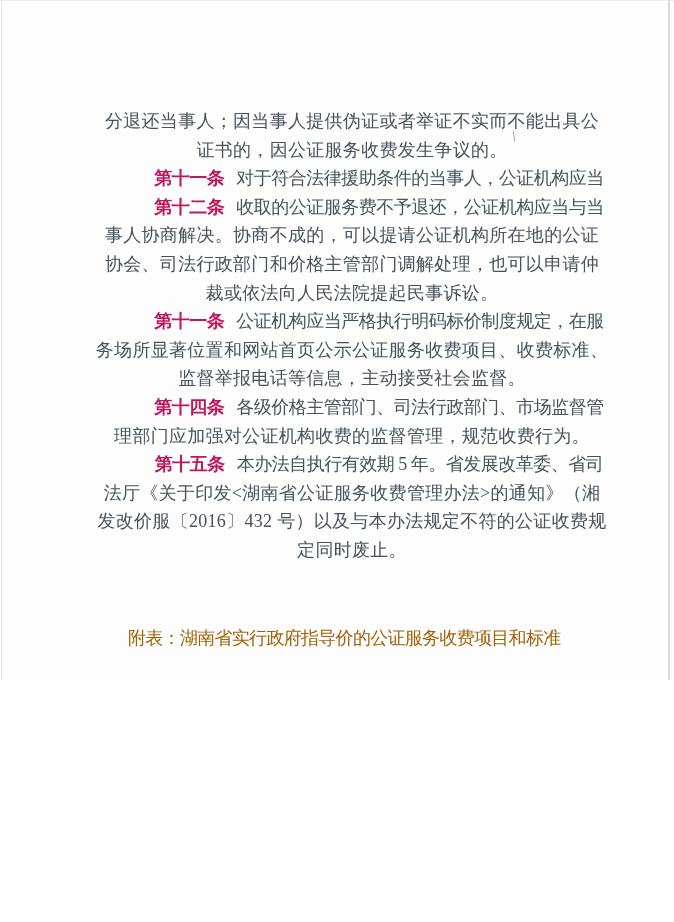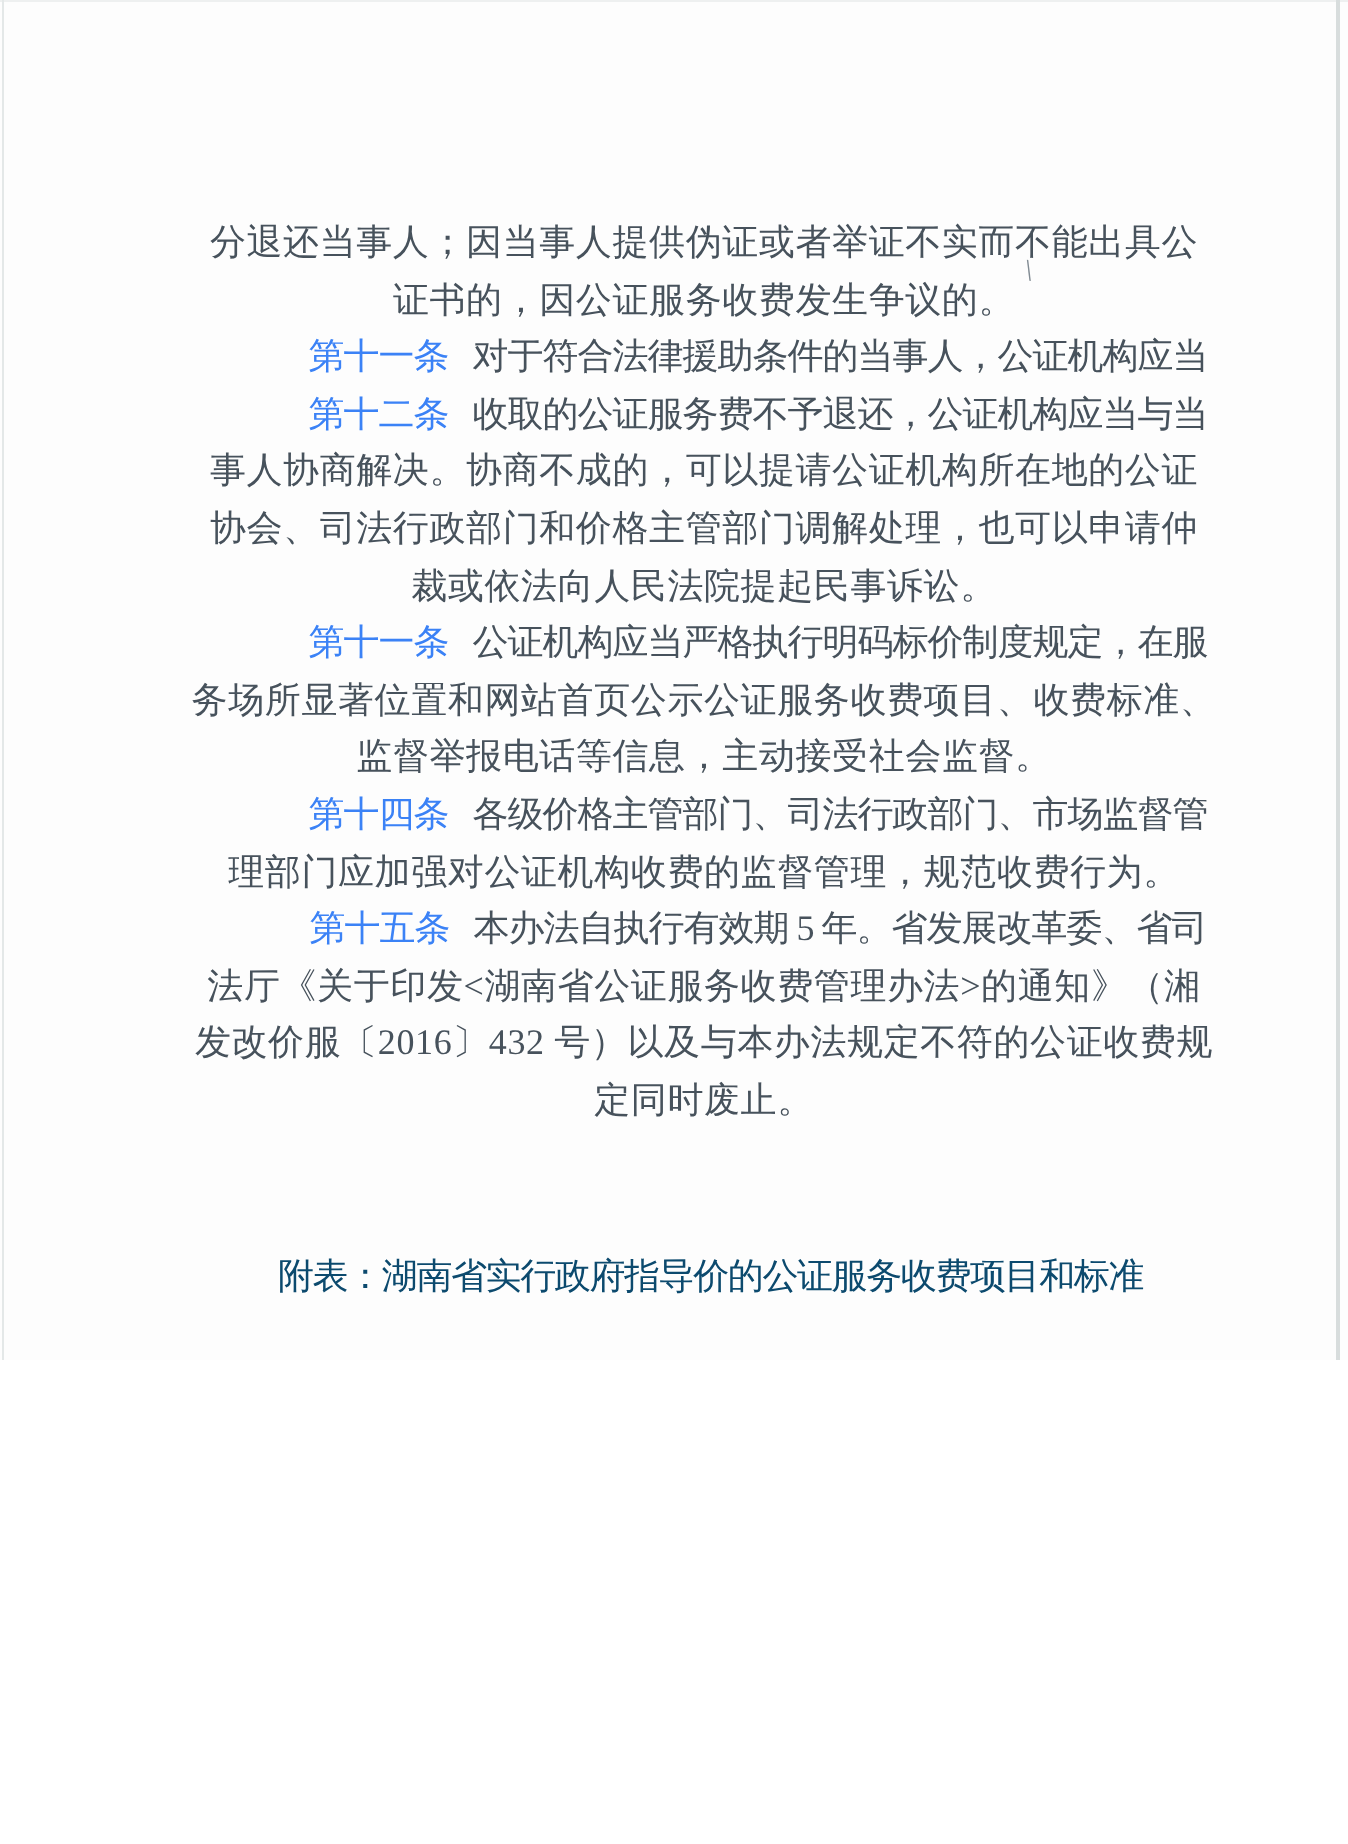--- a/index.html
+++ b/index.html
@@ -27,30 +27,30 @@
     color:#47525c;
   }
   .line{
     height:28.6px;line-height:28.6px;
     font-size:18px;letter-spacing:0.3px;
     white-space:nowrap;
   }
   .line.ind{padding-left:54px;letter-spacing:-0.5px;}
   .article-label{
     font-family:"Liberation Sans","DejaVu Sans",sans-serif;
-    font-weight:400;color:#3b82f6;
+    font-weight:700;color:#be185d;
     margin-right:12px;
   }
   .article-label:empty{display:none;margin:0;}
 
   .appendix-line{
-    position:absolute;left:139px;top:624px;
+    position:absolute;left:128px;top:624px;
     height:28.6px;line-height:28.6px;
     font-size:18px;letter-spacing:-0.7px;
-    color:#0c4a6e;white-space:nowrap;
+    color:#a16207;white-space:nowrap;
   }
 
   .stray-mark{
     position:absolute;left:512px;top:128px;
     font-size:15px;color:#818b93;
     transform:rotate(12deg);
   }
 
   
   .bleed{position:absolute;filter:blur(2px);opacity:0.6;pointer-events:none;}

